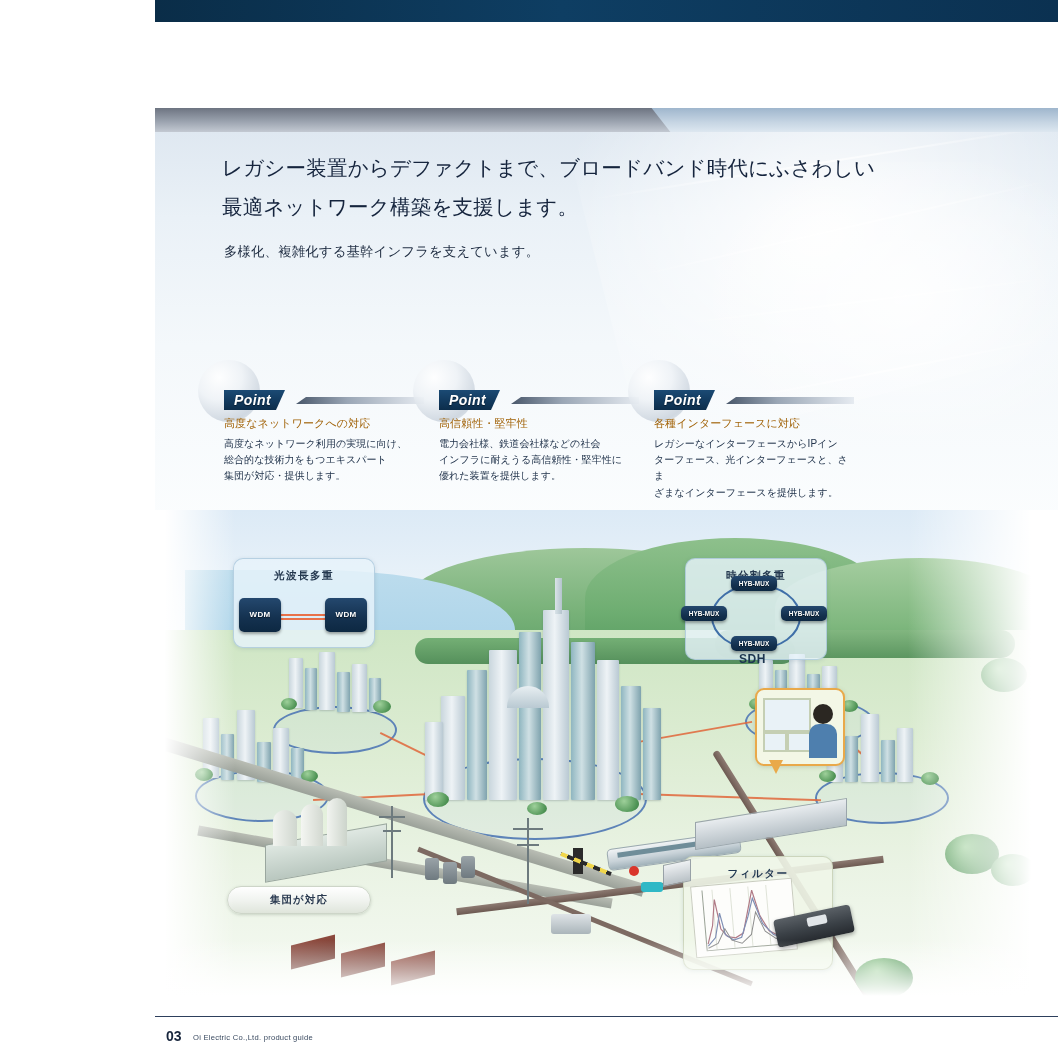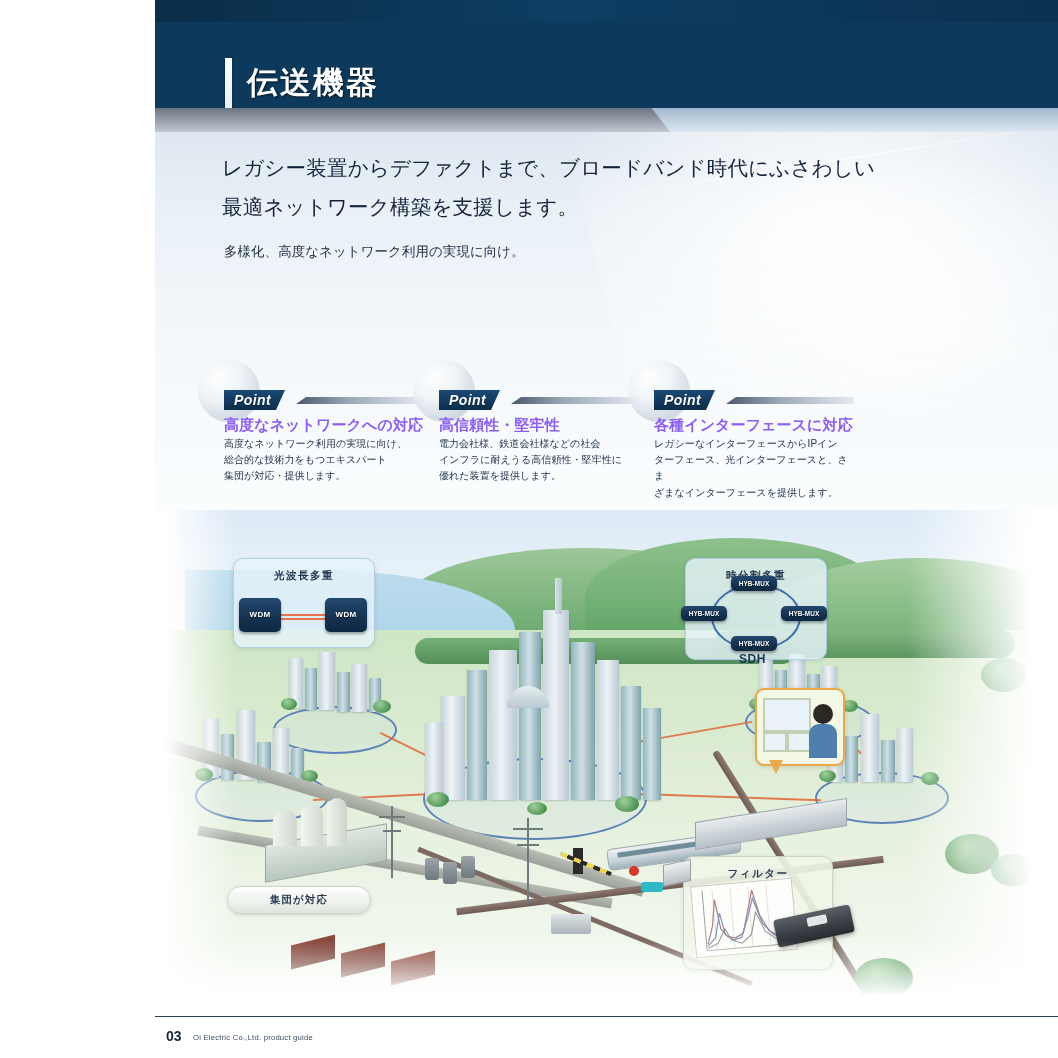--- a/index.html
+++ b/index.html
@@ -64,21 +64,21 @@
   .pt-tag{position:absolute;left:0;top:0;height:20px;padding:0 14px 0 10px;
           background:linear-gradient(to bottom,#1b4a74,#123a5e 55%,#0d2d4b);
           color:#fff;font-size:14px;font-weight:bold;font-style:italic;
           line-height:20px;letter-spacing:.4px;
           clip-path:polygon(0 0,100% 0,calc(100% - 9px) 100%,0 100%);
           text-shadow:0 1px 1px rgba(0,0,0,.5);}
   .pt-rule{position:absolute;left:72px;top:7px;right:0;height:7px;
            background:linear-gradient(to right,#49576a 0%,#9aa6b5 40%,#e6ebf1 100%);
            clip-path:polygon(10px 0,100% 0,100% 100%,0 100%);}
   .pt-head{position:absolute;left:14px;top:50px;width:206px;
-           font-size:15px;font-weight:bold;color:#8b5cf6;letter-spacing:.1px;}
+           font-size:11px;font-weight:normal;color:#a16207;letter-spacing:.1px;}
   .pt-body{position:absolute;left:14px;top:70px;width:204px;
            font-size:10px;color:#22344c;line-height:1.62;letter-spacing:.05px;}
 
   
   .illus{position:absolute;left:155px;top:510px;width:903px;height:500px;overflow:hidden;
          background:linear-gradient(to bottom,#eef5fb 0%,#f6fbfd 14%,#ffffff 100%);}
   .sky{position:absolute;left:0;top:0;width:903px;height:150px;
        background:linear-gradient(to bottom,#dceaf6,#eef5fa 70%,#f7fbfd);}
   .fade-r{position:absolute;right:0;top:0;width:150px;height:500px;
           background:linear-gradient(to right,rgba(255,255,255,0),#ffffff 82%);z-index:40;}
@@ -144,24 +144,20 @@
   .foot-num{position:absolute;left:166px;top:1028px;font-size:14px;font-weight:bold;color:#17253c;}
   .foot-txt{position:absolute;left:193px;top:1033px;font-size:7.6px;color:#3a4a60;letter-spacing:.25px;}
 </style>
 </head>
 <body>
 
 <div id="page">
 
   <div class="hdr-wrap">
     <div class="hdr-top"></div>
-    <div class="hdr-main">
-      <div class="hdr-accent"></div>
-      <div class="hdr-title">伝送機器</div>
-    </div>
   </div>
   <div class="swoosh">
     <div class="swoosh-blue"></div>
     <div class="swoosh-grey"></div>
   </div>
 
   <div class="upper">
     <div class="glow1"></div>
     <div class="glow2"></div>
     <div class="ray" style="left:430px;top:30px;width:470px;transform:rotate(-9deg);"></div>
@@ -169,21 +165,21 @@
     <div class="ray" style="left:520px;top:168px;width:380px;transform:rotate(-7deg);"></div>
     <div class="ray" style="left:560px;top:238px;width:340px;transform:rotate(-11deg);"></div>
   </div>
 
   <div class="headline">
     <div>レガシー装置からデファクトまで、ブロードバンド時代にふさわしい</div>
     <div>最適ネットワーク構築を支援します。</div>
   </div>
 
   <div class="body-copy">
-    <div>多様化、高度なネットワーク利用の実現に向け。</div>
+    <div>多様化、複雑化する基幹インフラを支えています。</div>
   </div>
 
   <div class="points">
 
     <div class="pt" style="left:0px;">
       <div class="pt-bubble"></div>
       <div class="pt-tagrow">
         <div class="pt-rule"></div>
         <div class="pt-tag">Point</div>
       </div>

